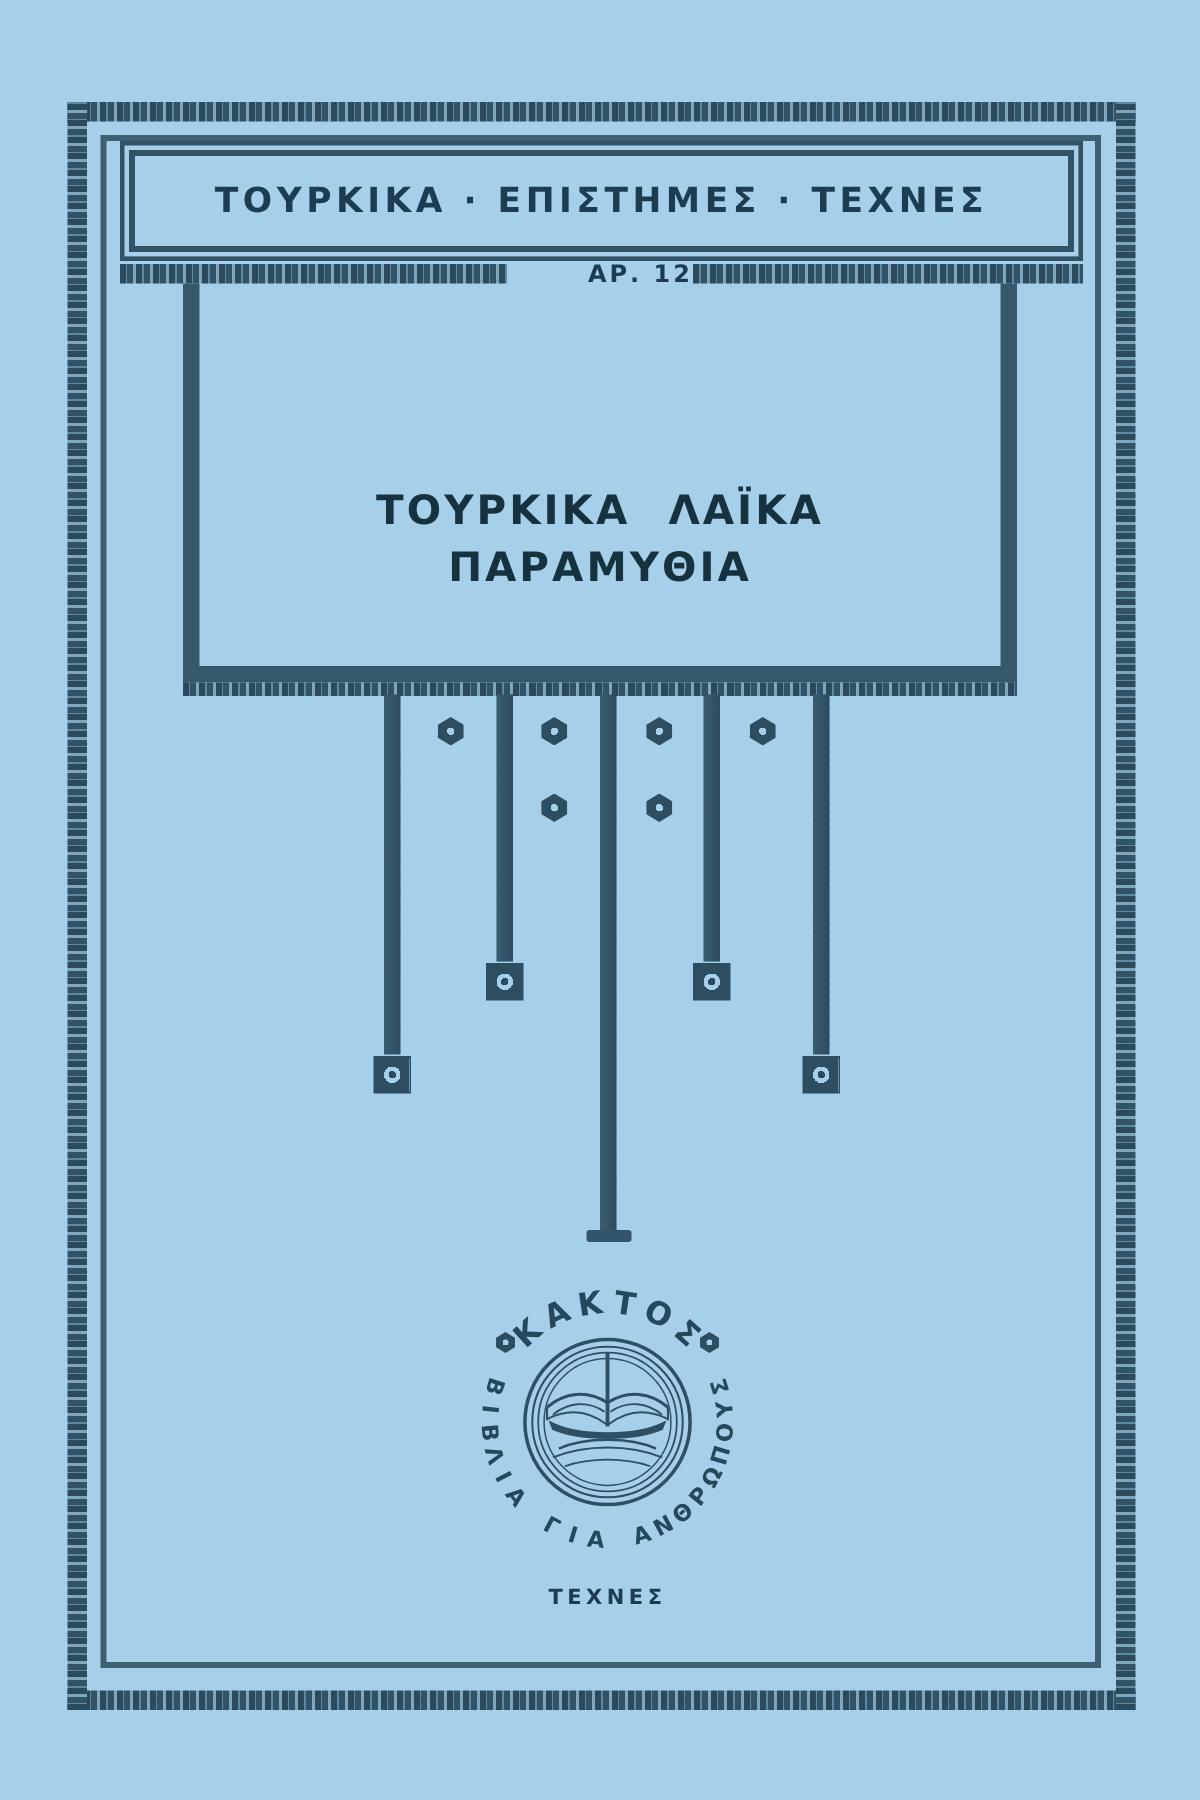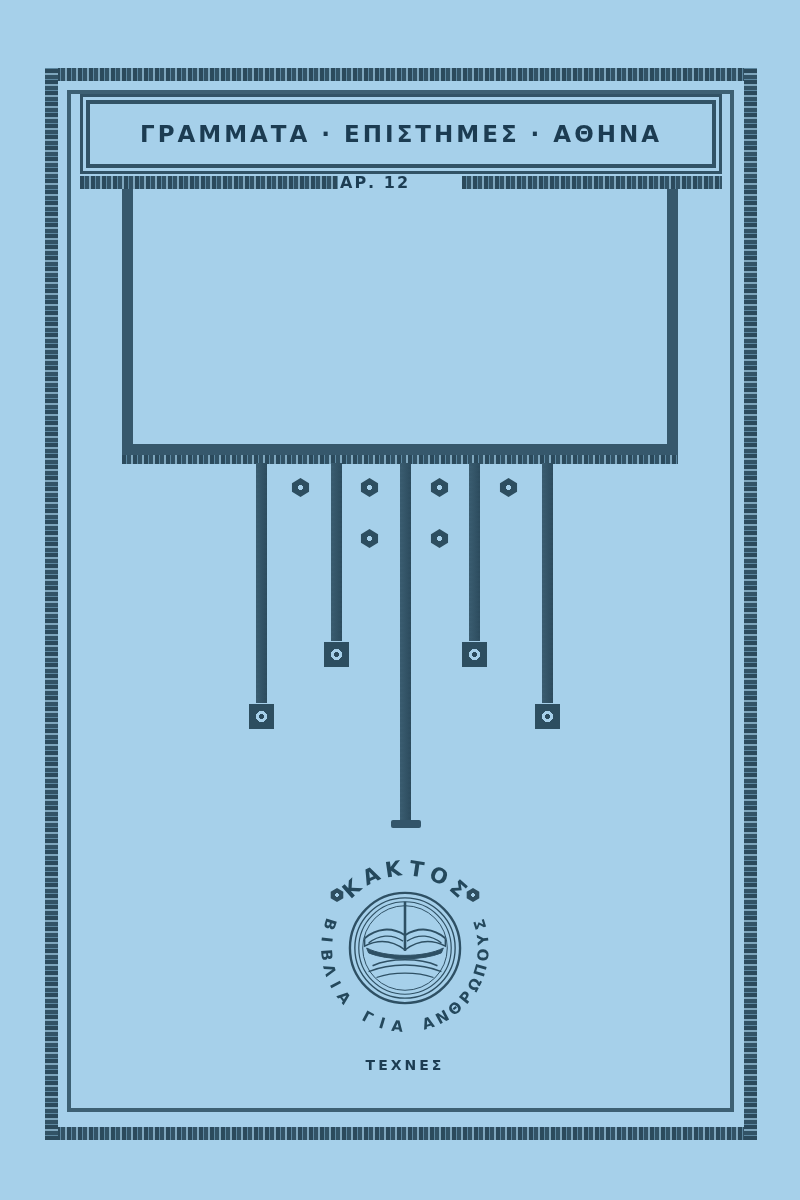--- a/index.html
+++ b/index.html
@@ -29,21 +29,21 @@
     box-shadow:inset 0 0 0 3px #a6d0ea, inset 0 0 0 7px #325366;
     display:flex; align-items:center; justify-content:center;
   }
   #banner-box .txt {
     font-weight:bold; font-size:23px; letter-spacing:3px; color:#1c3c52;
     white-space:nowrap;
   }
   
   .ap-bar { position:absolute; top:176px; height:13px; }
   #ap-label {
-    position:absolute; left:340px; top:173px; width:122px; text-align:left;
+    position:absolute; left:340px; top:173px; width:122px; text-align:right;
     font-weight:bold; font-size:16px; letter-spacing:2px; color:#1c3c52;
   }
   
   #title-box {
     position:absolute; left:122px; top:189px; width:556px; height:266px;
     box-sizing:border-box;
     border-left:11px solid #36586c; border-right:11px solid #36586c;
     border-bottom:11px solid #36586c;
   }
   #title-strip { position:absolute; left:122px; top:455px; width:556px; height:9px; }
@@ -91,29 +91,33 @@
 
 <div id="cover">
 
   <div class="band" style="left:45px;  top:68px;   width:712px; height:13px;"></div>
   <div class="band" style="left:45px;  top:1127px; width:712px; height:13px;"></div>
   <div class="band v" style="left:45px;  top:68px;   width:13px;  height:1072px;"></div>
   <div class="band v" style="left:744px; top:68px;   width:13px;  height:1072px;"></div>
   <div id="inner-frame"></div>
 
   <div id="banner-box">
-    <span class="txt">ΓΡΑΜΜΑΤΑ · ΕΠΙΣΤΗΜΕΣ · ΑΘΗΝΑ</span>
+    <span class="txt">ΤΟΥΡΚΙΚΑ · ΕΠΙΣΤΗΜΕΣ · ΤΕΧΝΕΣ</span>
   </div>
 
   <div class="band ap-bar" style="left:80px;  width:258px;"></div>
   <div class="band ap-bar" style="left:462px; width:260px;"></div>
   <div id="ap-label">ΑΡ. 12</div>
 
   <div id="title-box"></div>
   <div id="title-strip" class="band"></div>
+  <div id="title-text">
+    <div>ΤΟΥΡΚΙΚΑ ΛΑΪΚΑ</div>
+    <div>ΠΑΡΑΜΥΘΙΑ</div>
+  </div>
 
   <div class="hang-bar" style="left:256px; top:463px; height:240px;"></div>
   <div class="hang-bar" style="left:331px; top:463px; height:178px;"></div>
   <div class="hang-bar" style="left:400px; top:463px; height:359px;"></div>
   <div class="hang-bar" style="left:469px; top:463px; height:178px;"></div>
   <div class="hang-bar" style="left:542px; top:463px; height:240px;"></div>
   <div class="bar-cap"></div>
 
   <div class="rosette" style="left:291px; top:478px;"></div>
   <div class="rosette" style="left:360px; top:478px;"></div>

